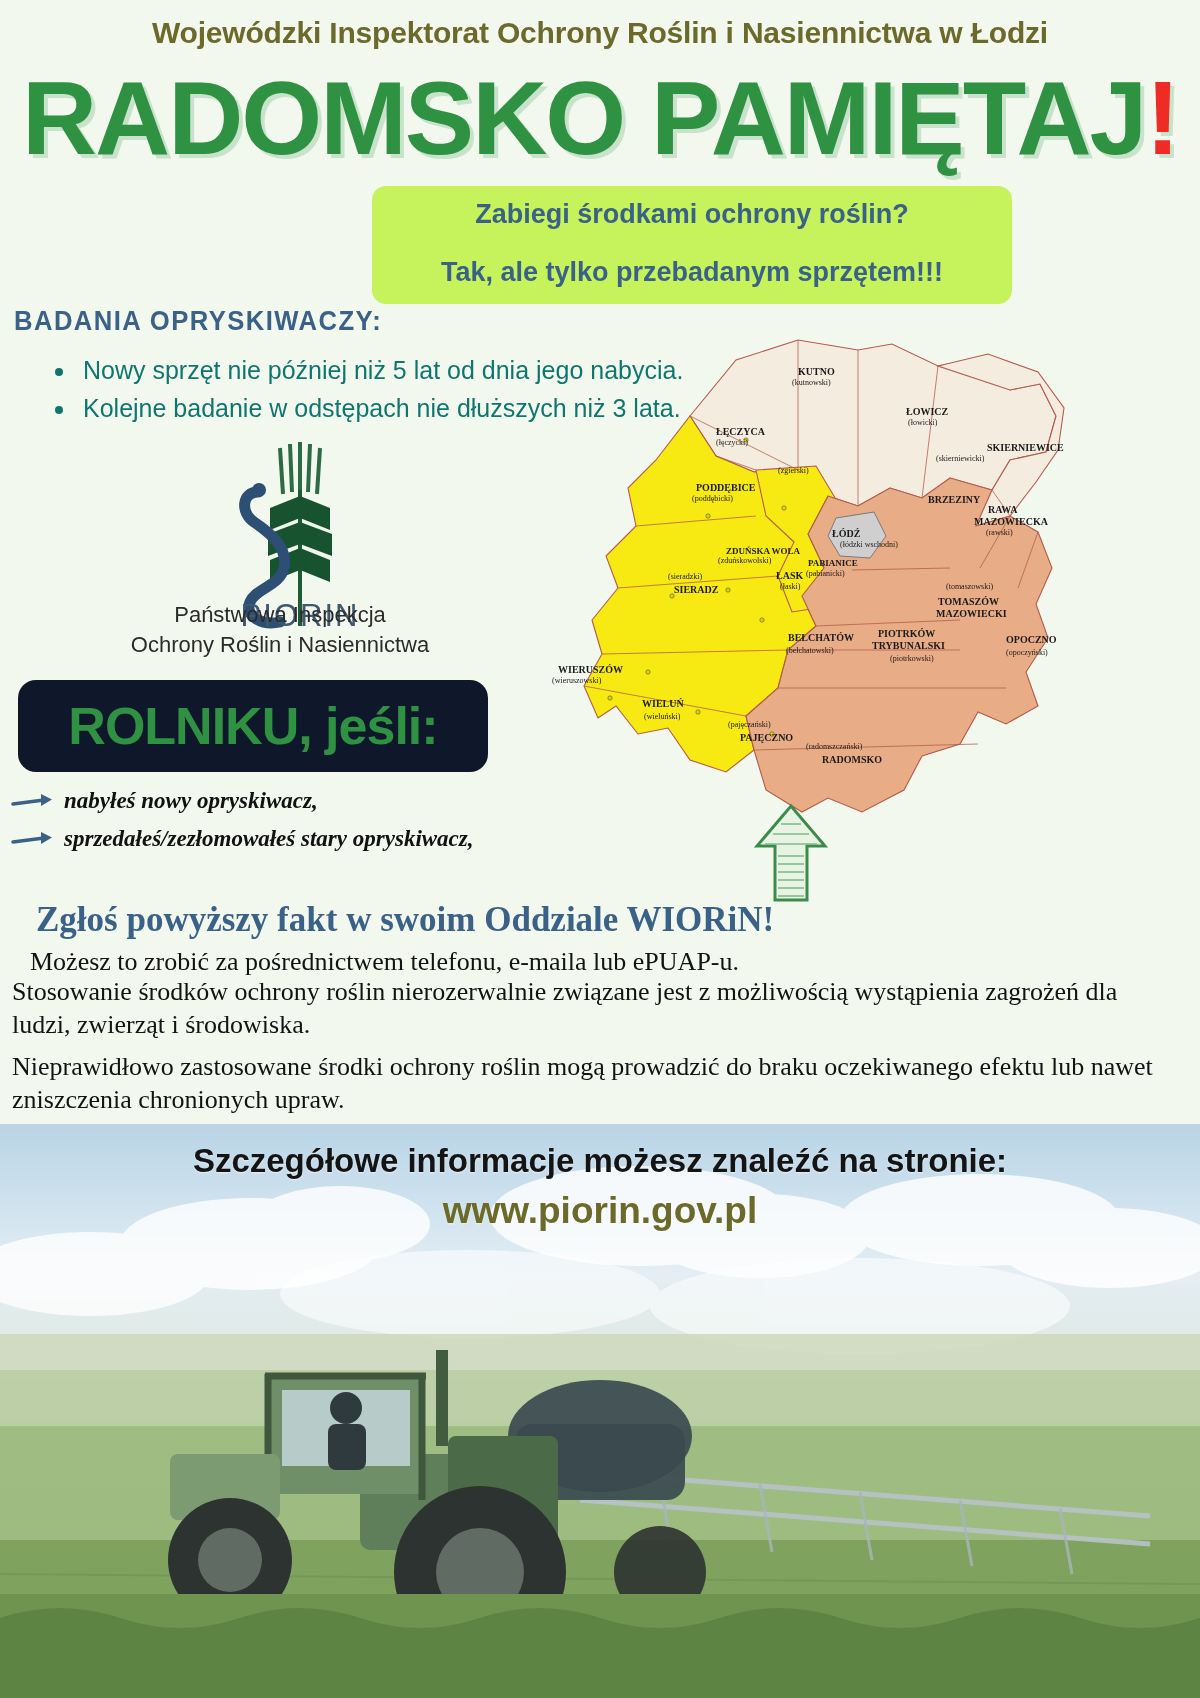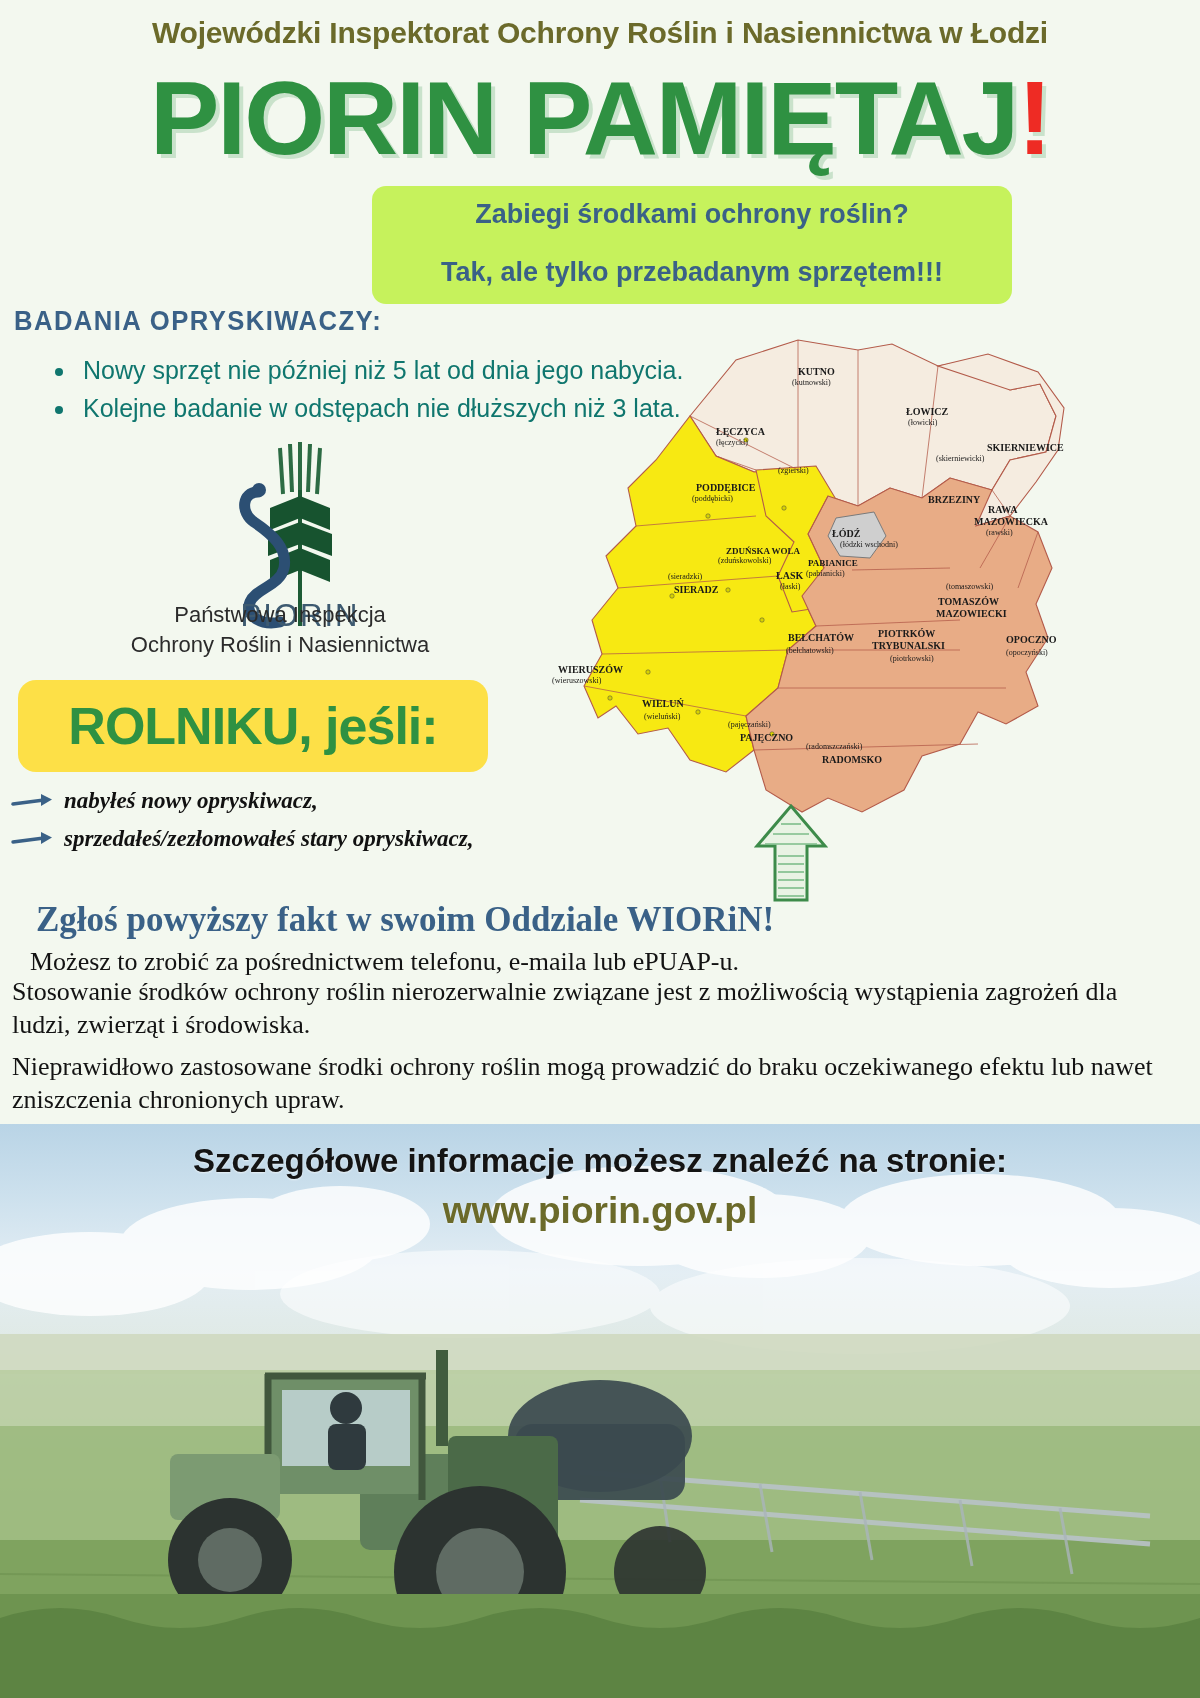--- a/index.html
+++ b/index.html
@@ -79,21 +79,21 @@
   }
   .logo-cap{
     position:absolute;left:100px;top:600px;width:360px;
     text-align:center;
     font-size:22px;line-height:30px;color:#2b2b2b;
   }
 
   
   .rolniku-band{
     position:absolute;left:18px;top:680px;width:470px;height:92px;
-    background:#fde047;
+    background:#0f172a;
     border-radius:18px;
   }
   .rolniku-band span{
     position:absolute;left:0;top:0;width:470px;height:92px;
     display:flex;align-items:center;justify-content:center;
     font-size:52px;font-weight:bold;color:#2f9142;
     letter-spacing:-1px;
   }
 
   
@@ -169,21 +169,21 @@
   }
 </style>
 </head>
 <body>
 
 <div class="poster">
 
   <div class="org-line">Wojewódzki Inspektorat Ochrony Roślin i Nasiennictwa w Łodzi</div>
 
   <div class="big-title">
-    <span>PIORIN PAMIĘTAJ</span><span class="bang">!</span>
+    <span>RADOMSKO PAMIĘTAJ</span><span class="bang">!</span>
   </div>
 
   <div class="qbox">
     <div class="q1">Zabiegi środkami ochrony roślin?</div>
     <div class="q2">Tak, ale tylko przebadanym sprzętem!!!</div>
   </div>
 
   <div class="badania-head">BADANIA OPRYSKIWACZY:</div>
 
   <ul class="badania-list">

